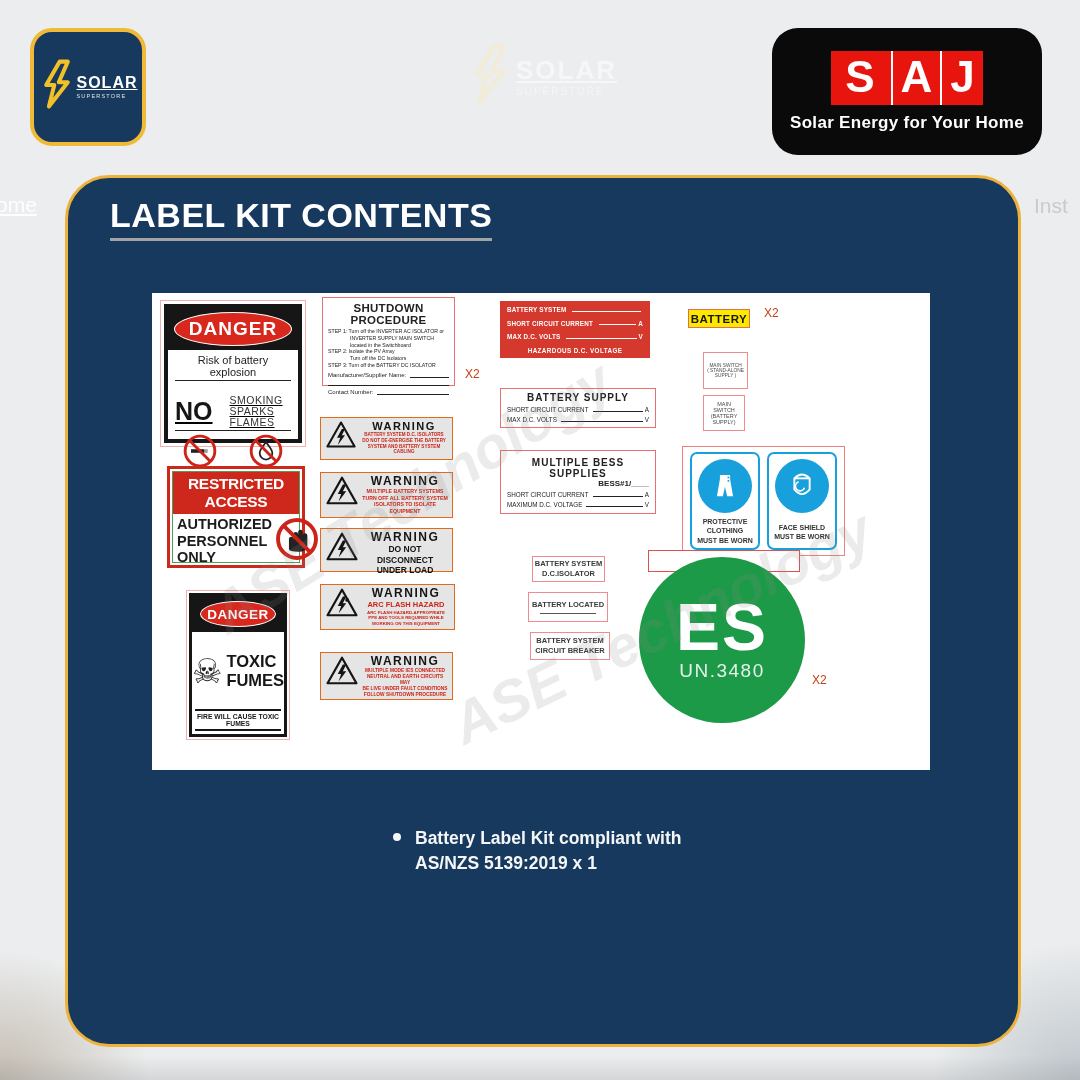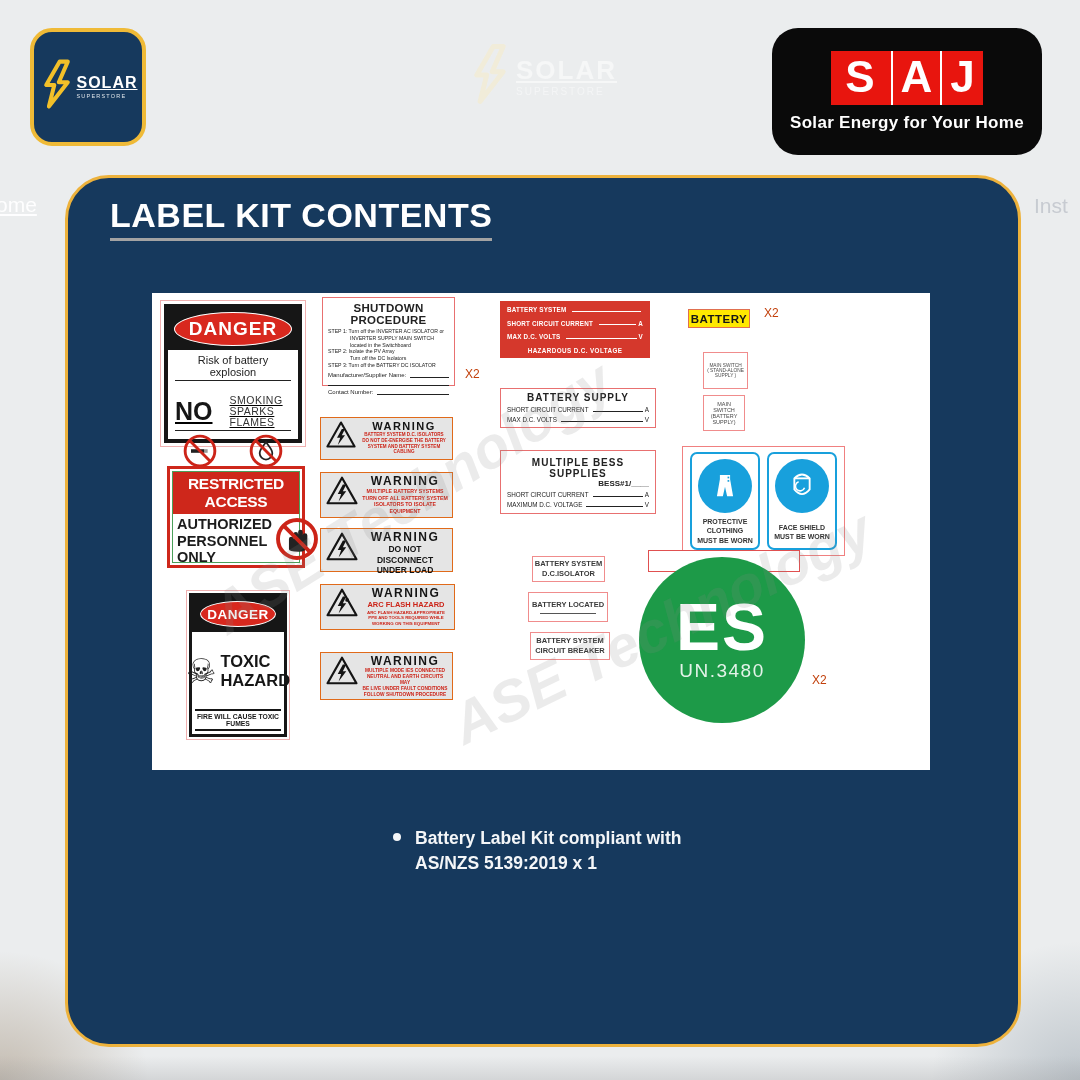--- a/index.html
+++ b/index.html
@@ -395,21 +395,21 @@
 
     <div class="abs tox">
       <div class="tox-frame">
         <div class="tox-head">
             <div class="tox-oval">DANGER</div>
           </div>
         <div class="tox-body">
           <span class="tox-skull">☠</span>
           <span class="tox-words">
             <div>TOXIC</div>
-            <div>HAZARD</div>
+            <div>FUMES</div>
           </span>
         </div>
         <div class="tox-foot">FIRE WILL CAUSE TOXIC FUMES</div>
       </div>
     </div>
 
     <div class="abs ppe-box">
       <div class="ppe">
         <div class="ppe-circ">
           <svg width="34" height="34" viewBox="0 0 40 40">

